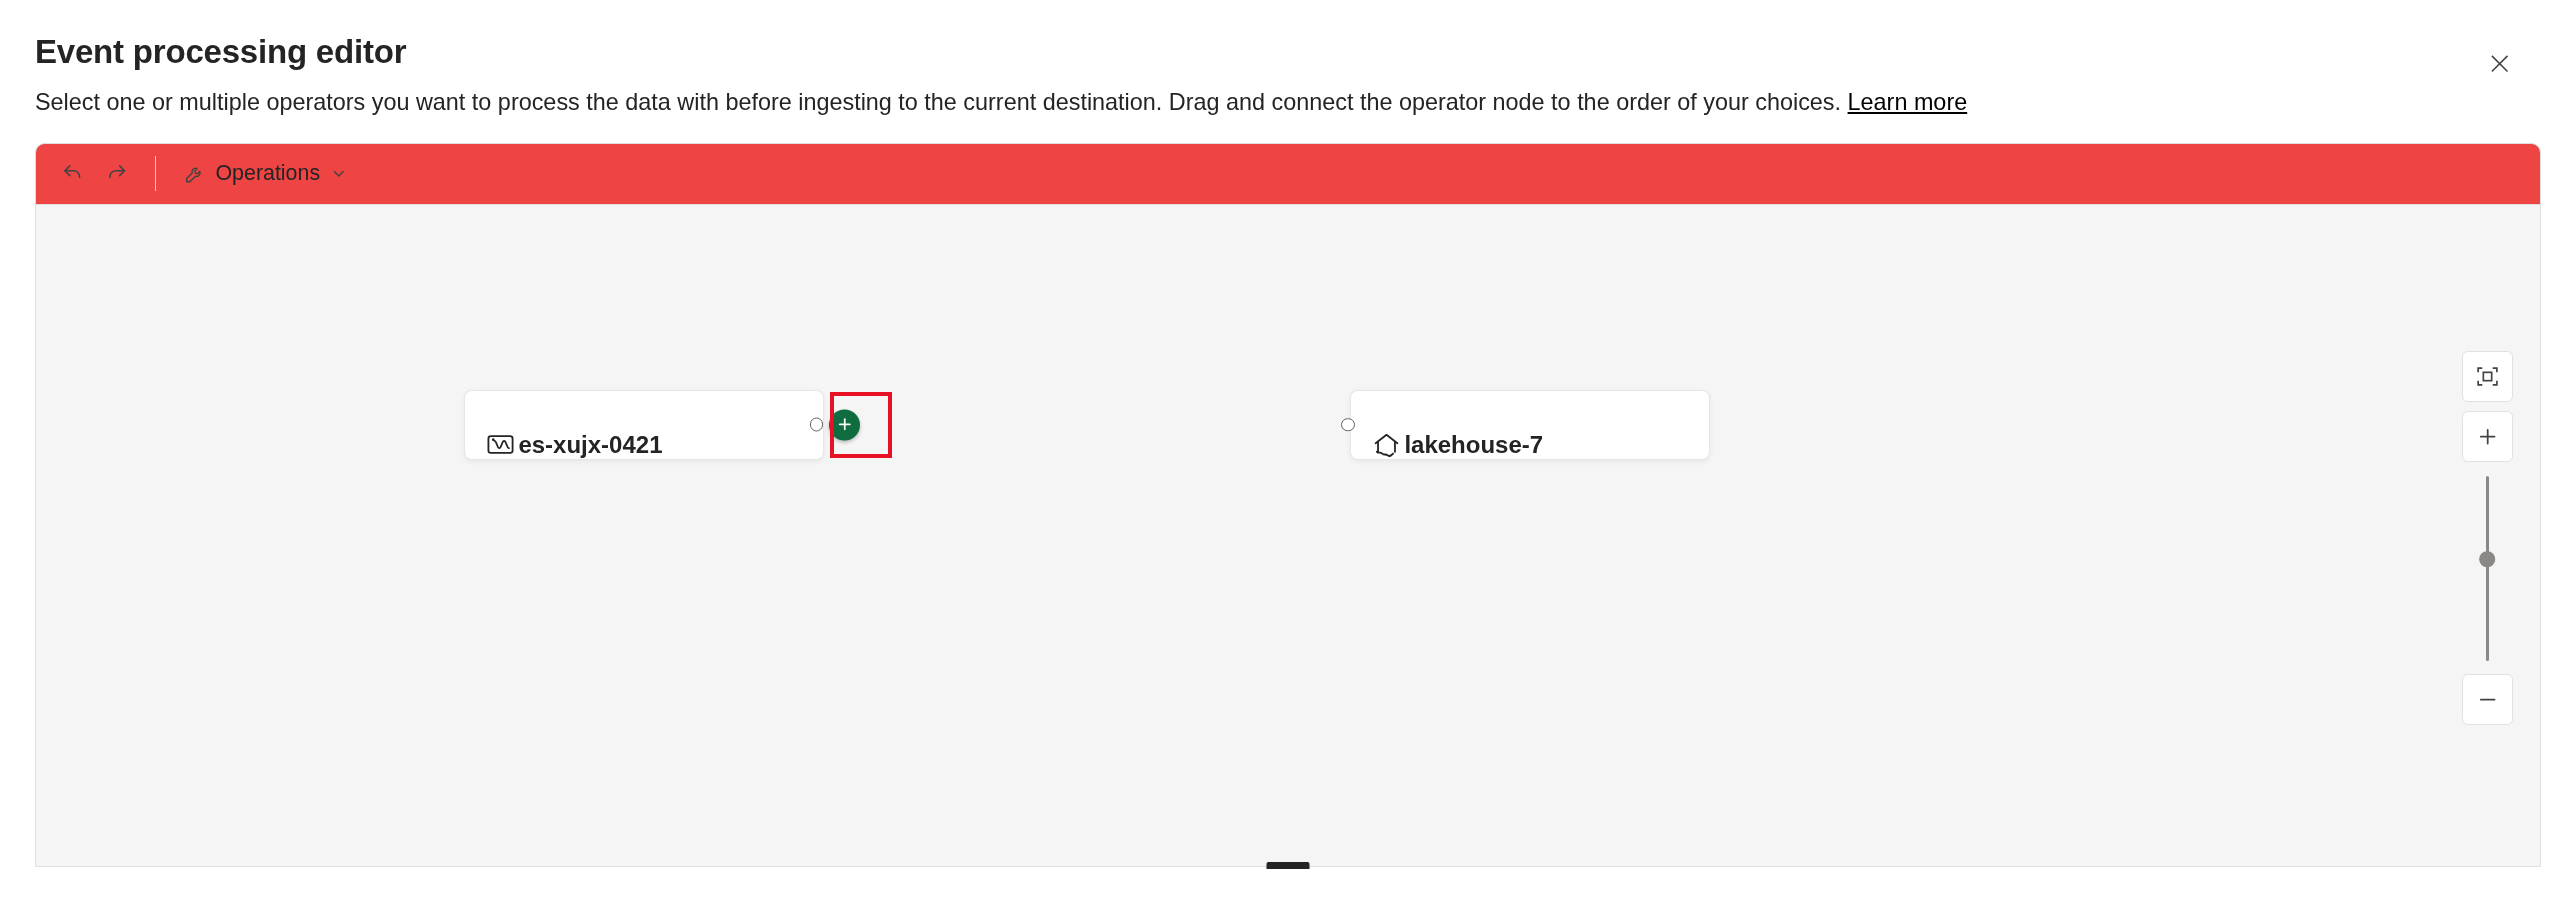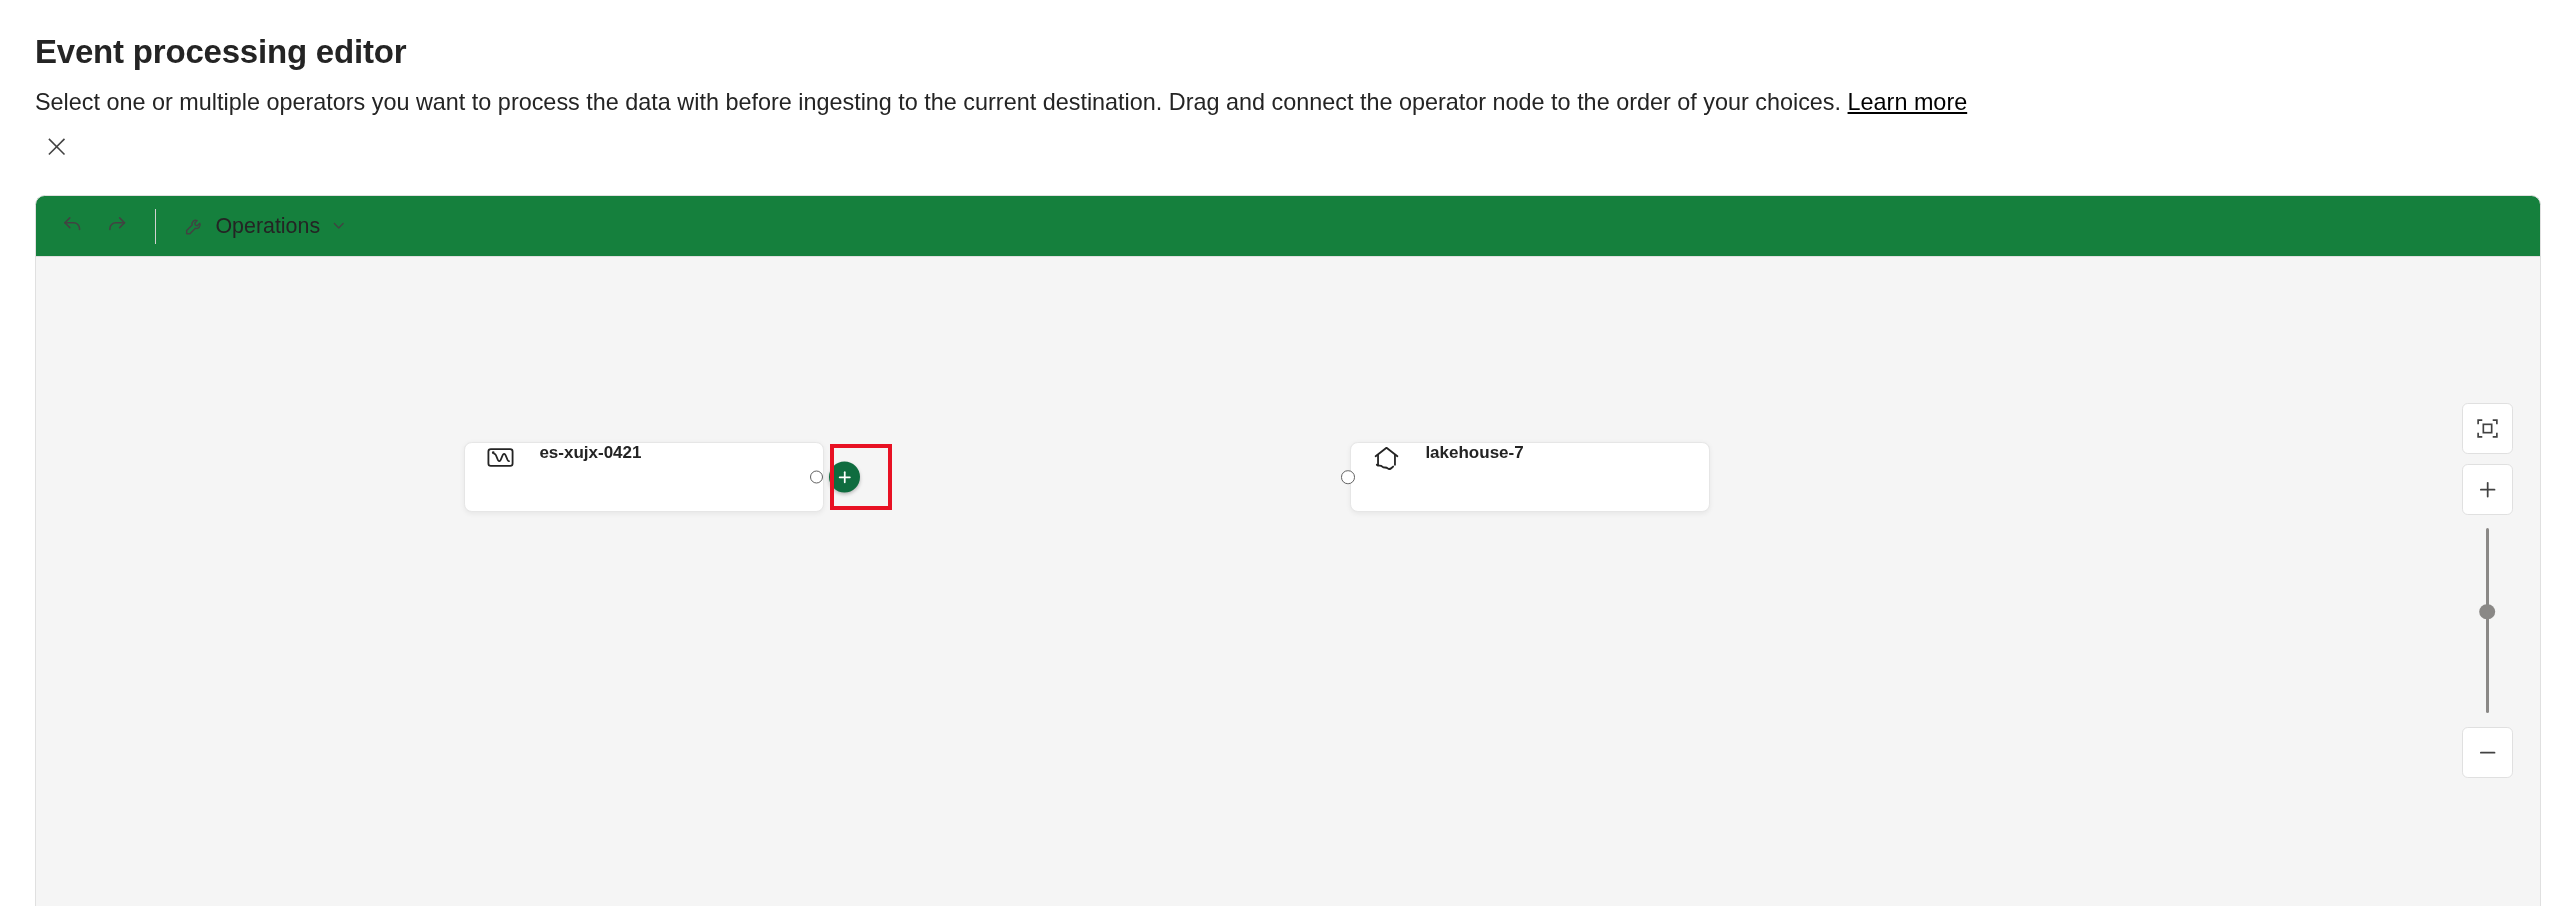--- a/index.html
+++ b/index.html
@@ -10,21 +10,20 @@
     background: #ffffff;
     color: #242424;
     overflow: hidden;
   }
   
   .header {
     padding: 33px 39px 0 35px;
     display: flex;
     align-items: flex-start;
     justify-content: space-between;
-    flex-direction: column;
   }
   .header-left {
     display: flex;
     flex-direction: column;
     gap: 17.5px;
   }
   .title {
     font-size: 33px;
     font-weight: 600;
     letter-spacing: -0.2px;
@@ -54,21 +53,21 @@
 
   
   .toolbar-wrap {
     padding: 0 35px;
     margin-top: 27px;
   }
   .toolbar {
     height: 62px;
     border: 1px solid #e0e0e0;
     border-radius: 9.7px 9.7px 0 0;
-    background: #15803d;
+    background: #ef4444;
     display: flex;
     align-items: center;
     padding: 0 17.5px;
     gap: 5px;
     box-shadow: 0 1px 0 rgba(0,0,0,0.02);
   }
   .icon-btn {
     width: 39px;
     height: 39px;
     display: flex;
@@ -105,25 +104,25 @@
   }
 
   
   .node {
     position: absolute;
     background: #ffffff;
     border: 1px solid #e6e6e6;
     border-radius: 7.8px;
     height: 70px;
     display: flex;
-    align-items: flex-start;
+    align-items: flex-end;
     padding: 0 21.4px;
-    gap: 24px;
+    gap: 3px;
     box-shadow: 0 1.9px 5.8px rgba(0,0,0,0.06);
-    font-size: 17px;
+    font-size: 24px;
     font-weight: 600;
     color: #242424;
   }
   .node .node-icon { width: 29px; height: 29px; flex-shrink: 0; }
 
   
   .port-in {
     position: absolute;
     left: -9.7px;
     top: 50%;

